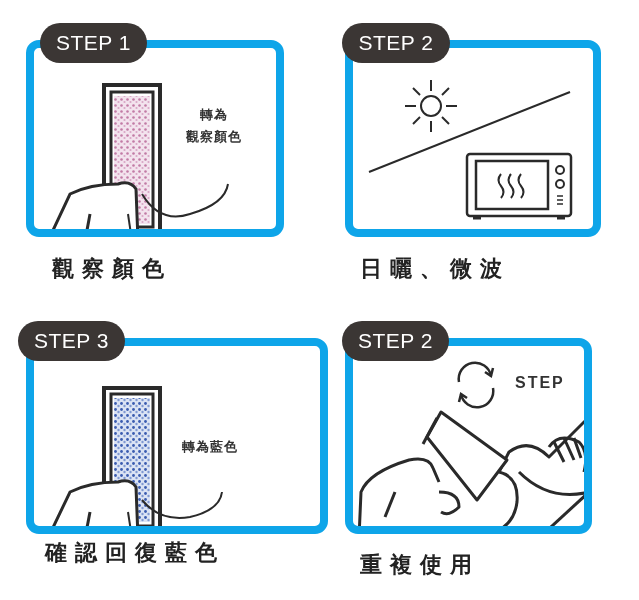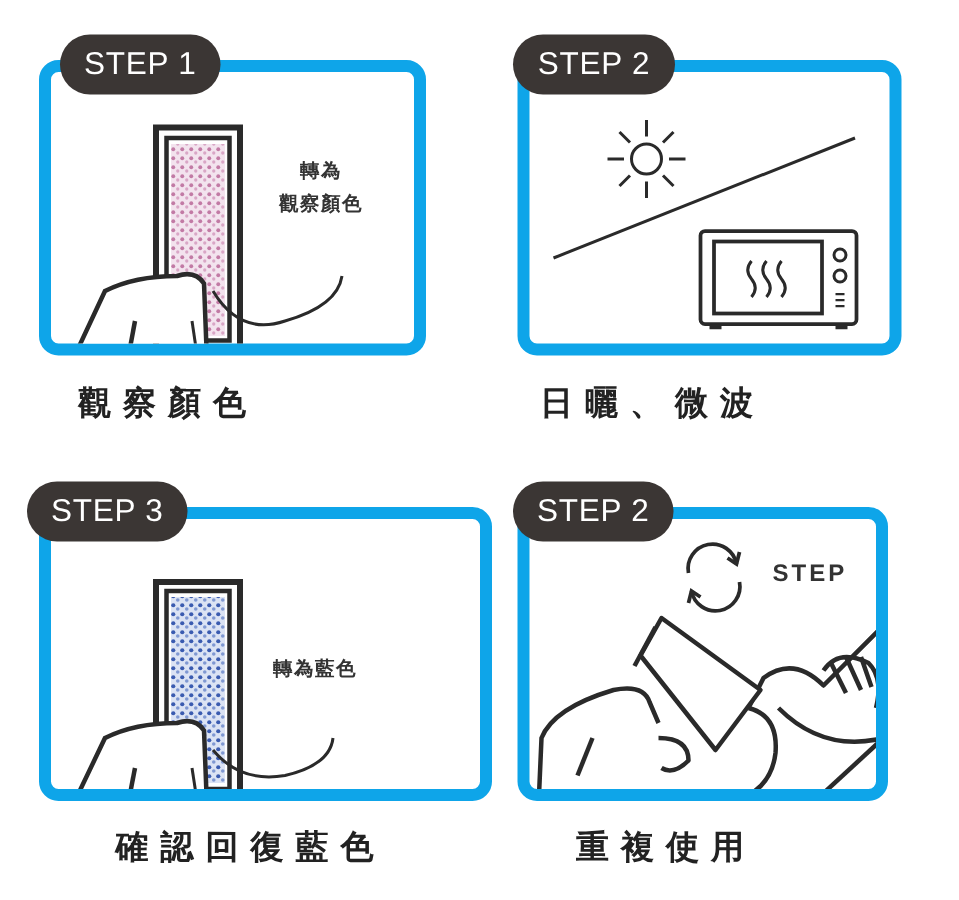--- a/index.html
+++ b/index.html
@@ -93,21 +93,21 @@
     <rect x="81" y="52" width="42" height="132" fill="none" stroke="#2a2a2a" stroke-width="3"></rect>
     <rect x="84" y="56" width="36" height="124" fill="url(#dotsBlue)"></rect>
     <path d="M112 158 Q130 180 160 175 Q190 168 192 150" fill="none" stroke="#2a2a2a" stroke-width="2"></path>
     <path d="M18 196 L40 150 Q60 140 88 140 Q100 136 106 145 L108 196" fill="#fff" stroke="#2a2a2a" stroke-width="3"></path>
     <path d="M60 170 L55 196" fill="none" stroke="#2a2a2a" stroke-width="3"></path>
     <path d="M98 170 L102 196" fill="none" stroke="#2a2a2a" stroke-width="2"></path>
   </svg>
   <div class="label" style="left:148px;top:90px;">轉為藍色</div>
 </div>
 <div class="pill" style="left:18px;top:321px;width:107px;text-align:center;">STEP 3</div>
-<div class="caption" style="left:45px;top:550px;margin-left:32px;">確認回復藍色</div>
+<div class="caption" style="left:45px;top:538px;">確認回復藍色</div>
 
 <div class="card" style="left:345px;top:338px;width:247px;height:196px;">
   <svg width="46" height="46" style="left:100px;top:16px;">
     <g fill="none" stroke="#2a2a2a" stroke-width="2.5">
       <path d="M6 20 A16 16 0 0 1 38 14"></path>
       <path d="M32 10 L38 14 L40 6"></path>
       <path d="M40 26 A16 16 0 0 1 8 32"></path>
       <path d="M14 36 L8 32 L6 40"></path>
     </g>
   </svg>
@@ -122,13 +122,13 @@
       <path d="M46 150 L36 175"></path>
       <path d="M90 150 Q110 150 110 165 Q100 175 92 170"></path>
       <path d="M170 130 Q200 160 240 150"></path>
       <path d="M200 105 Q210 90 230 100 Q240 110 235 130"></path>
       <path d="M205 100 L215 120 M215 96 L225 118 M225 96 L232 116"></path>
       <path d="M190 196 L240 150"></path>
     </g>
   </svg>
 </div>
 <div class="pill" style="left:342px;top:321px;width:107px;">STEP 2</div>
-<div class="caption" style="left:360px;top:550px;margin-left:24px;">重複使用</div>
+<div class="caption" style="left:360px;top:550px;">重複使用</div>
 
 </body></html>

